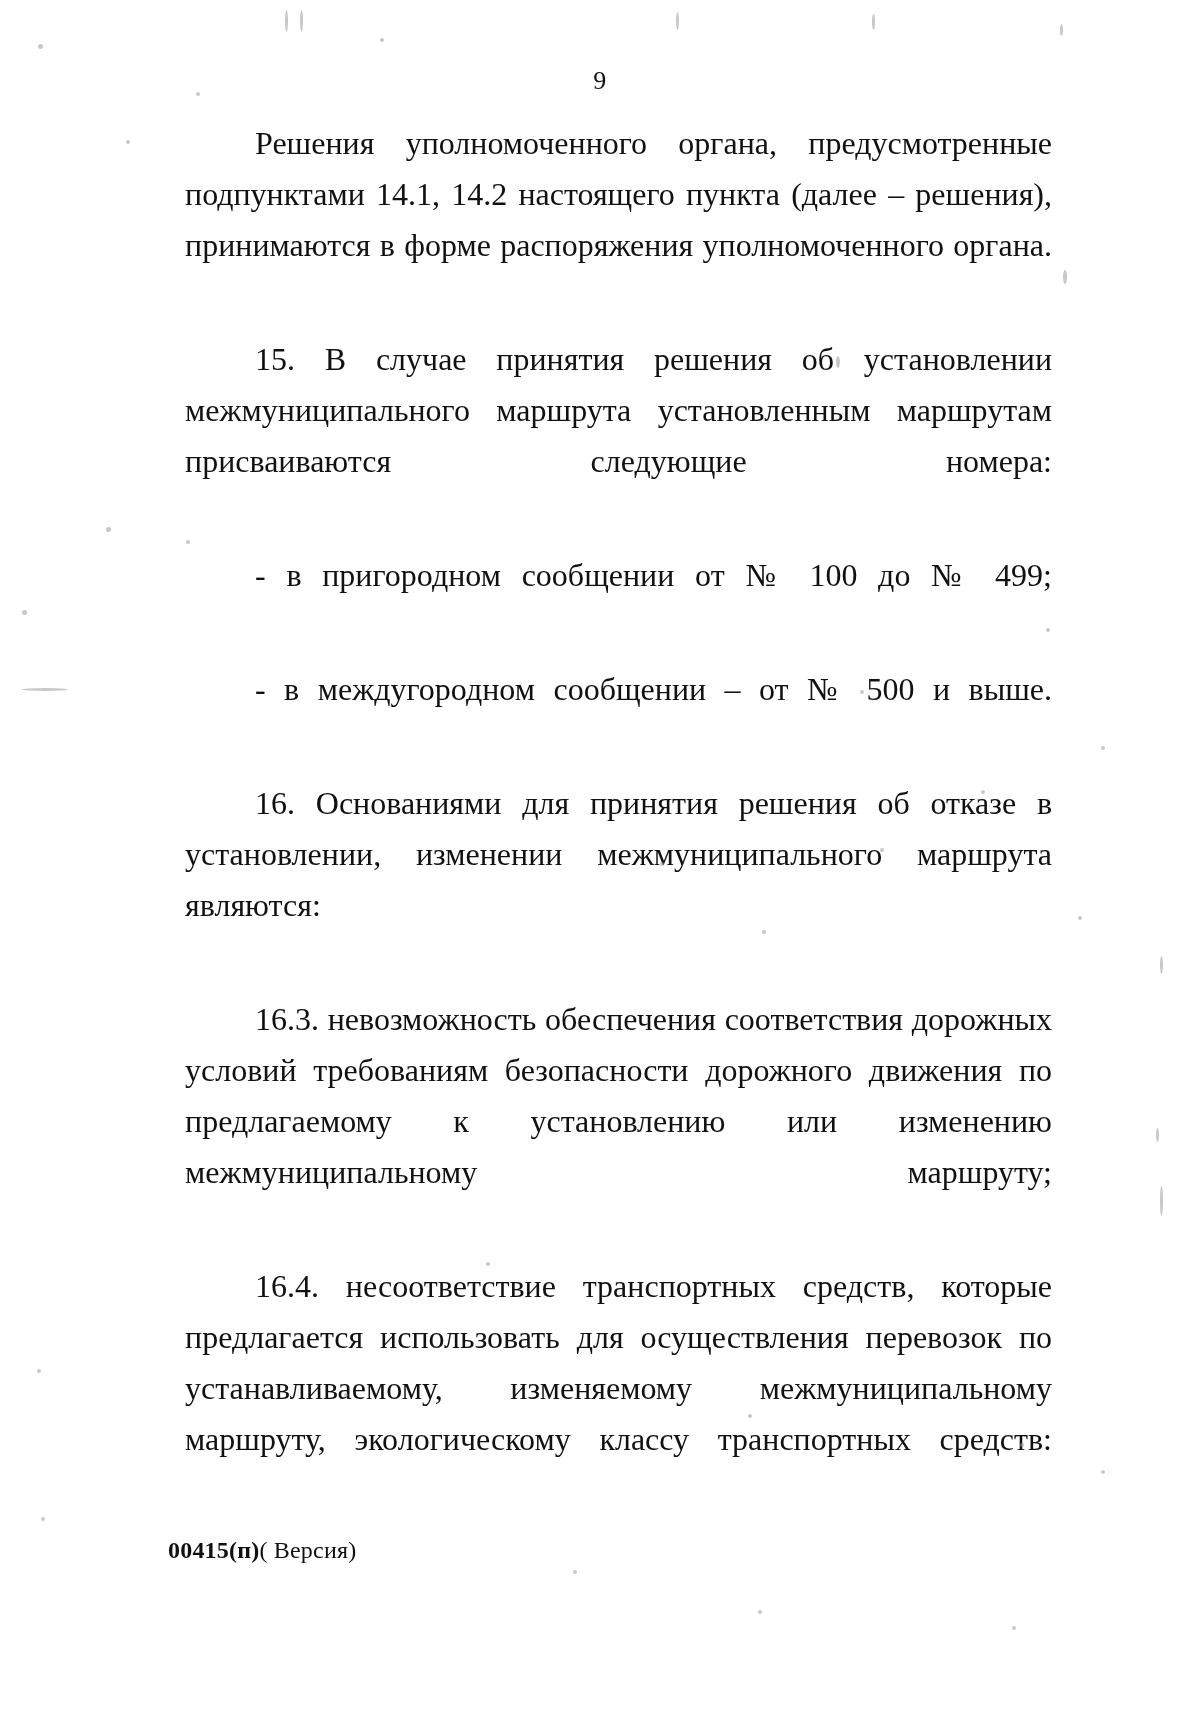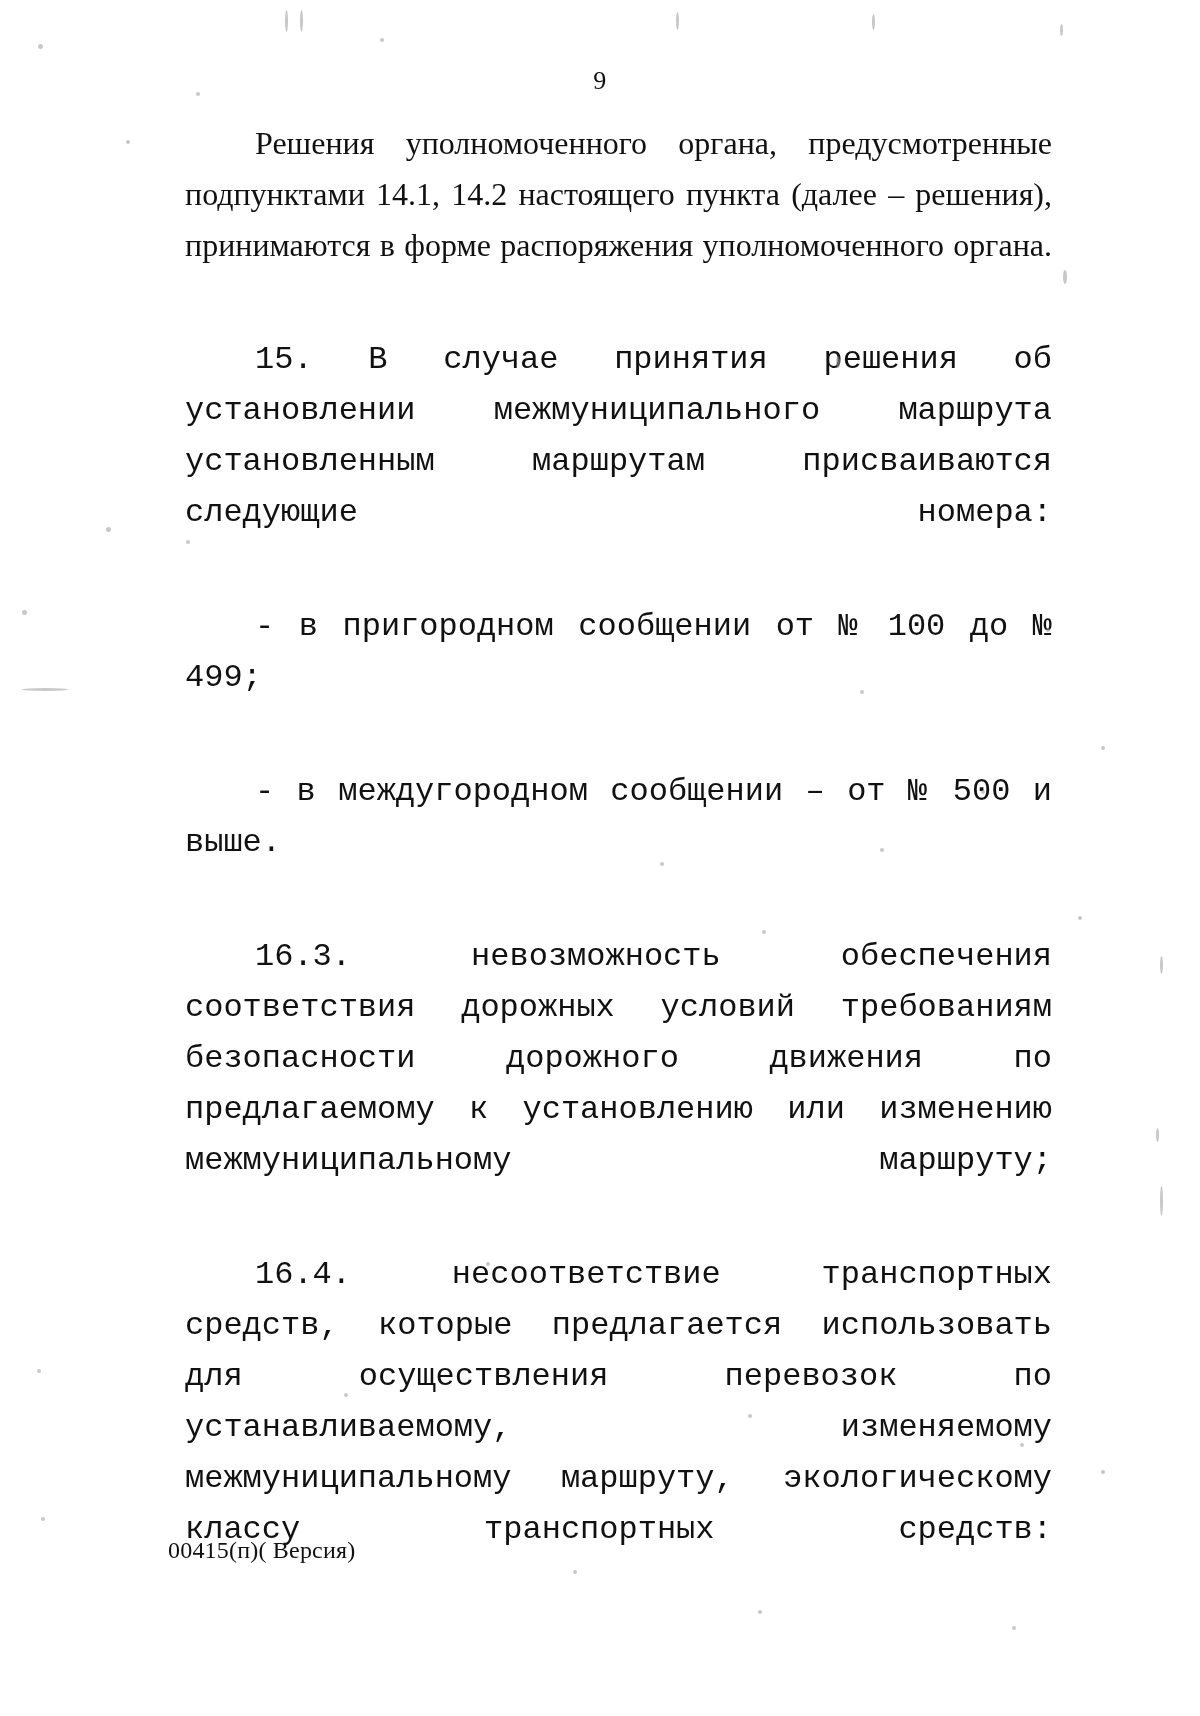--- a/index.html
+++ b/index.html
@@ -55,41 +55,40 @@
   p.para {
     margin: 0 0 0 17px;
     font-size: 32px;
     line-height: 51px;
     text-align: justify;
     text-indent: 70px;
     hyphens: none;
   }
   p.para + p.para {
     margin-top: 12px;
-    font-family: Liberation Mono, monospace;
   }
   p.dash {
     text-indent: 70px;
   }
   
   p.para::after {
     content: "";
     display: inline-block;
     width: 100%;
   }
 
   .footer {
     position: absolute;
     left: 168px;
     bottom: 152px;
     font-size: 24px;
     letter-spacing: .2px;
   }
   .footer b {
-    font-weight: normal;
+    font-weight: bold;
   }
   .footer .ver {
     font-weight: normal;
     margin-top: 48px;
   }
 </style>
 </head>
 <body>
 
 <div class="speckles">
@@ -133,20 +132,21 @@
 
 <div class="page">
 
   <div class="page-number">9</div>
 
   <div class="content">
     <p class="para">Решения уполномоченного органа, предусмотренные подпунктами 14.1, 14.2 настоящего пункта (далее – решения), принимаются в форме распоряжения уполномоченного органа.</p>
     <p class="para">15. В случае принятия решения об установлении межмуниципального маршрута установленным маршрутам присваиваются следующие номера:</p>
     <p class="para dash">- в пригородном сообщении от № 100 до № 499;</p>
     <p class="para dash">- в междугородном сообщении – от № 500 и выше.</p>
+    <p class="para">16. Основаниями для принятия решения об отказе в установлении, изменении межмуниципального маршрута являются:</p>
     <p class="para">16.3. невозможность обеспечения соответствия дорожных условий требованиям безопасности дорожного движения по предлагаемому к установлению или изменению межмуниципальному маршруту;</p>
     <p class="para">16.4. несоответствие транспортных средств, которые предлагается использовать для осуществления перевозок по устанавливаемому, изменяемому межмуниципальному маршруту, экологическому классу транспортных средств:</p>
 
   </div>
 
   <div class="footer">
     <b>00415(п)</b><span class="ver">( Версия)</span>
   </div>
 
 </div>

